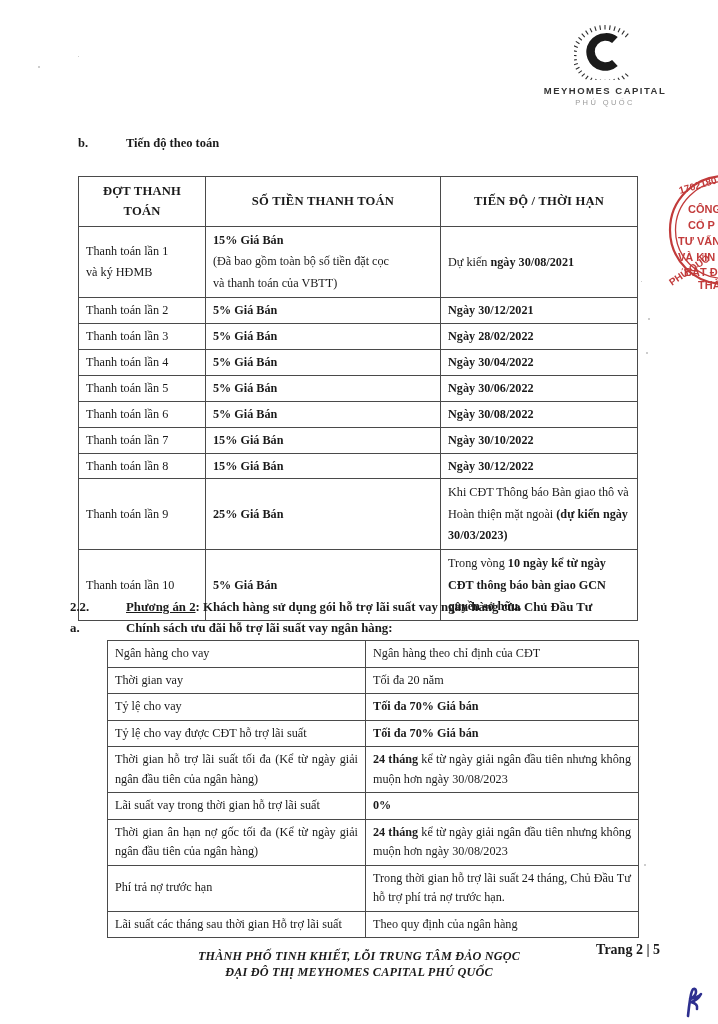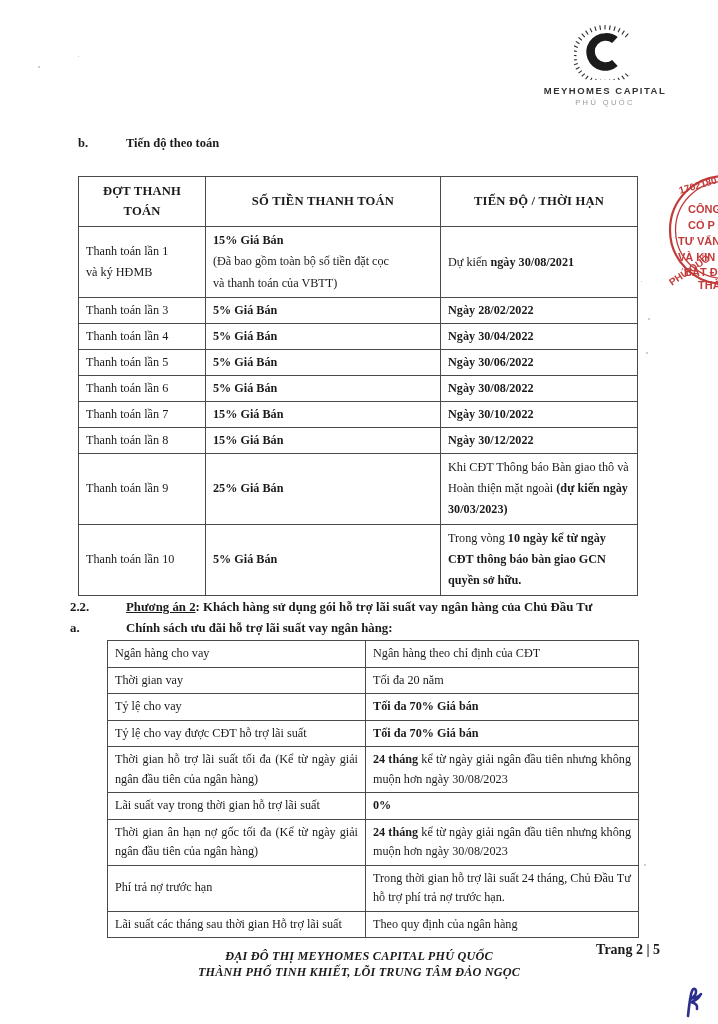--- a/index.html
+++ b/index.html
@@ -265,20 +265,25 @@
           <span class="b">15% Giá Bán</span><br>
           <span>(Đã bao gồm toàn bộ số tiền đặt cọc</span><br>
           <span>và thanh toán của VBTT)</span>
         </td>
         <td>
           <span>Dự kiến </span><span class="b">ngày 30/08/2021</span>
         </td>
       </tr>
 
       <tr>
+        <td>Thanh toán lần 2</td>
+        <td class="amount">5% Giá Bán</td>
+        <td class="amount">Ngày 30/12/2021</td>
+      </tr>
+      <tr>
         <td>Thanh toán lần 3</td>
         <td class="amount">5% Giá Bán</td>
         <td class="amount">Ngày 28/02/2022</td>
       </tr>
       <tr>
         <td>Thanh toán lần 4</td>
         <td class="amount">5% Giá Bán</td>
         <td class="amount">Ngày 30/04/2022</td>
       </tr>
       <tr>
@@ -369,22 +374,22 @@
       </tr>
       <tr>
         <td>Lãi suất các tháng sau thời gian Hỗ trợ lãi suất</td>
         <td>Theo quy định của ngân hàng</td>
       </tr>
     </tbody>
   </table>
 
   <div class="pagenum">Trang 2 | 5</div>
   <div class="footer">
+    <div>THÀNH PHỐ TINH KHIẾT, LÕI TRUNG TÂM ĐẢO NGỌC</div>
     <div>ĐẠI ĐÔ THỊ MEYHOMES CAPITAL PHÚ QUỐC</div>
-    <div>THÀNH PHỐ TINH KHIẾT, LÕI TRUNG TÂM ĐẢO NGỌC</div>
   </div>
 
   <div class="ink-mark">
     <svg width="30" height="34" viewBox="0 0 30 34">
       <path d="M10 30 C11 20 12 10 14 5 C15 2 18 2 18 6 C18 10 14 12 12 13 C16 12 21 11 23 8 C21 12 17 15 13 16 C17 17 20 19 19 23" fill="none" stroke="#2d2f8f" stroke-width="2.6" stroke-linecap="round" stroke-linejoin="round"></path>
     </svg>
   </div>
 
 </div>
 

